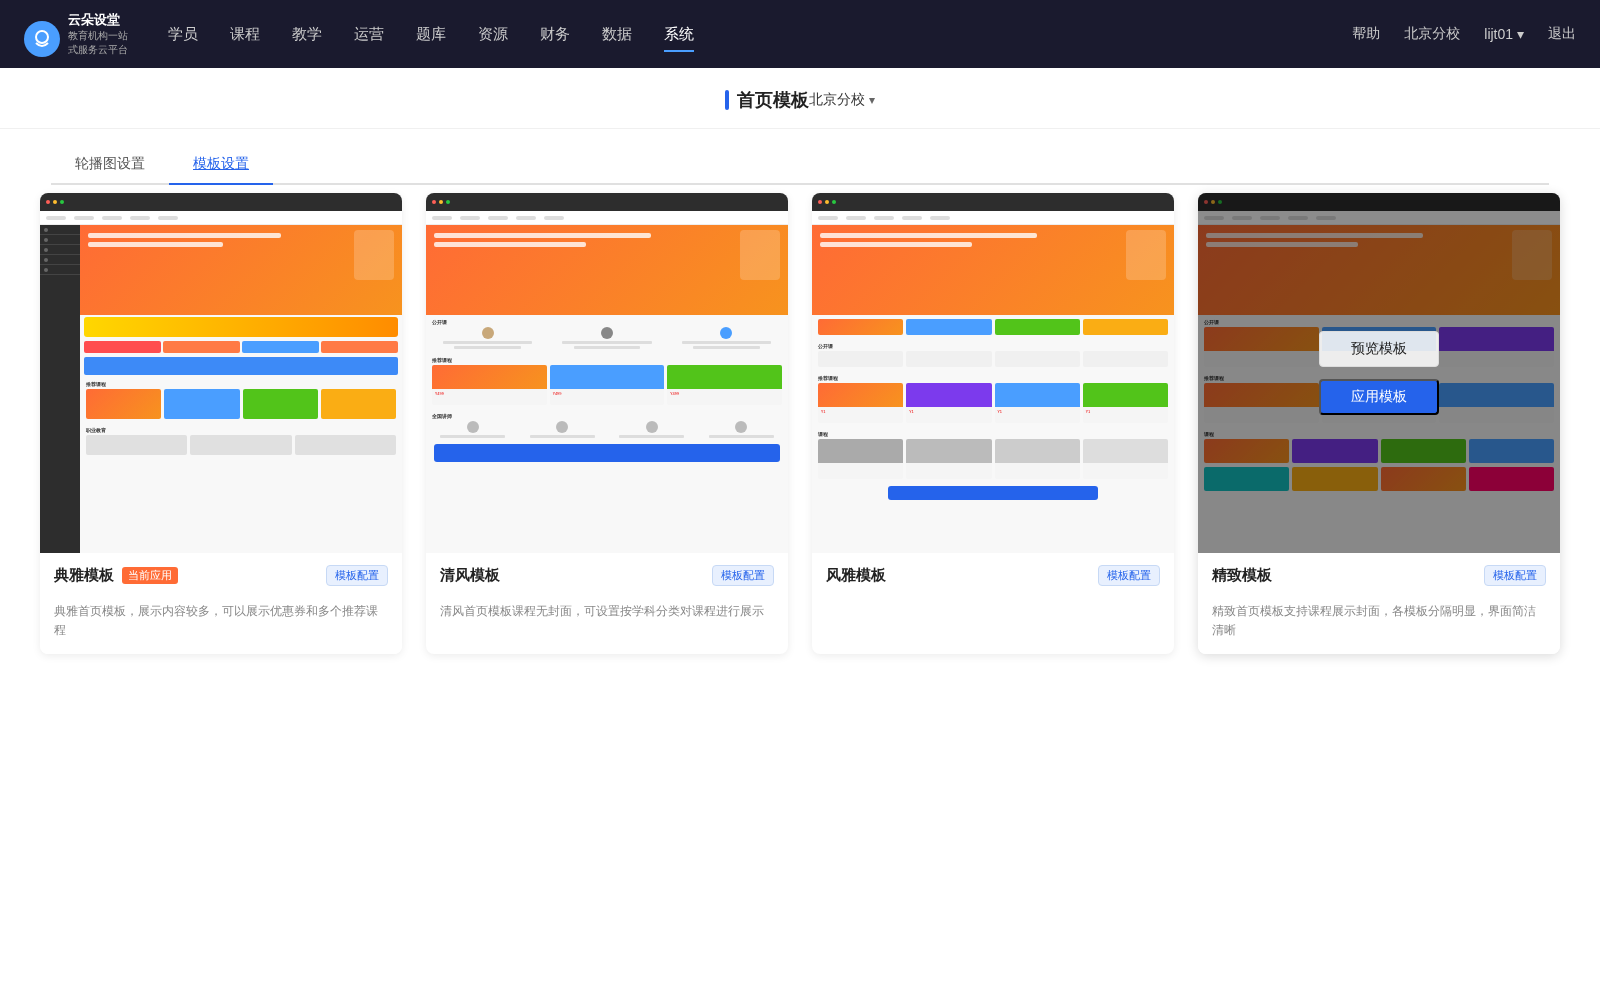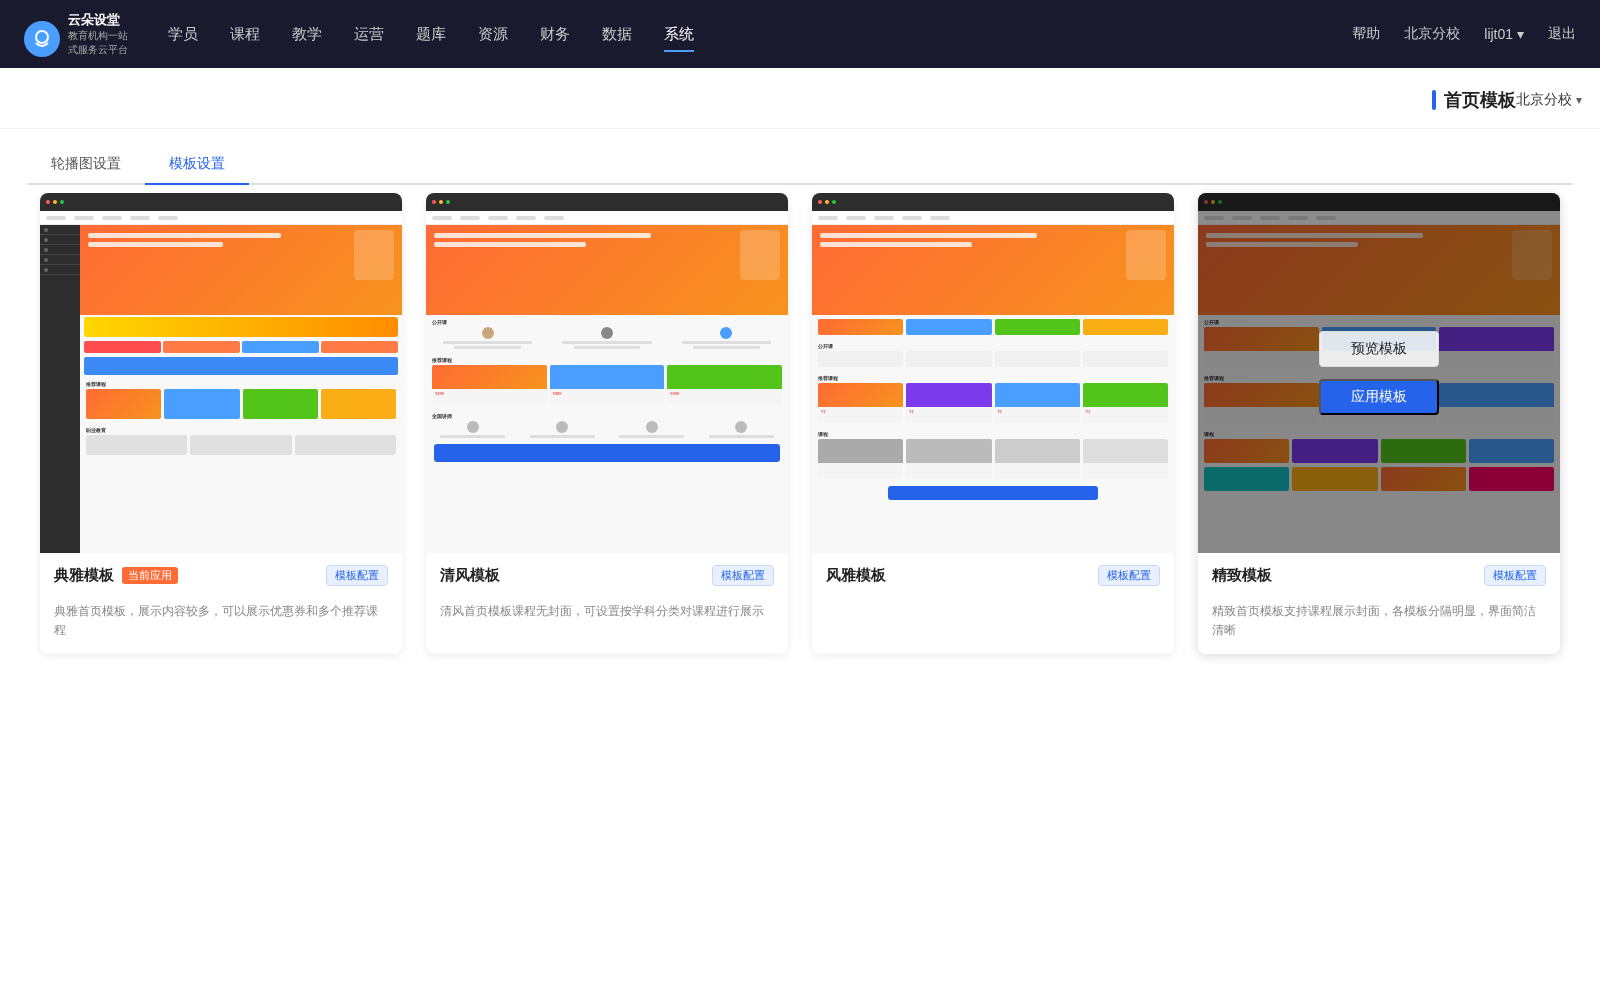--- a/index.html
+++ b/index.html
@@ -68,21 +68,21 @@
     .page-content {
       background: #fff;
       min-height: 922px;
       padding: 0;
     }
 
     
     .page-header {
       display: flex;
       align-items: center;
-      justify-content: flex-end;
+      justify-content: center;
       padding: 20px 18px 16px;
       border-bottom: 1px solid #f0f0f0;
     }
     .page-title-wrapper {
       display: flex;
       align-items: center;
       gap: 8px;
     }
     .page-title-bar {
       width: 4px;
@@ -100,38 +100,39 @@
       align-items: center;
       gap: 4px;
       font-size: 14px;
       color: #333;
       cursor: pointer;
     }
     .chevron-down { font-size: 12px; color: #666; }
 
     
     .tabs-wrapper {
-      padding: 16px 27px 0;
+      padding: 16px 51px 0;
     }
     .tabs {
       display: flex;
       border-bottom: 2px solid #e0e0e0;
     }
     .tab {
       padding: 10px 24px;
       font-size: 14px;
       cursor: pointer;
       color: #555;
       border-bottom: 2px solid transparent;
       margin-bottom: -2px;
     }
     .tab.active {
       color: #2563eb;
       border-bottom: 2px solid #2563eb;
       font-weight: 500;
+      text-decoration: underline;
     }
 
     
     .note-bar {
       padding: 16px 40px;
       font-size: 13px;
       color: #888;
     }
 
     

